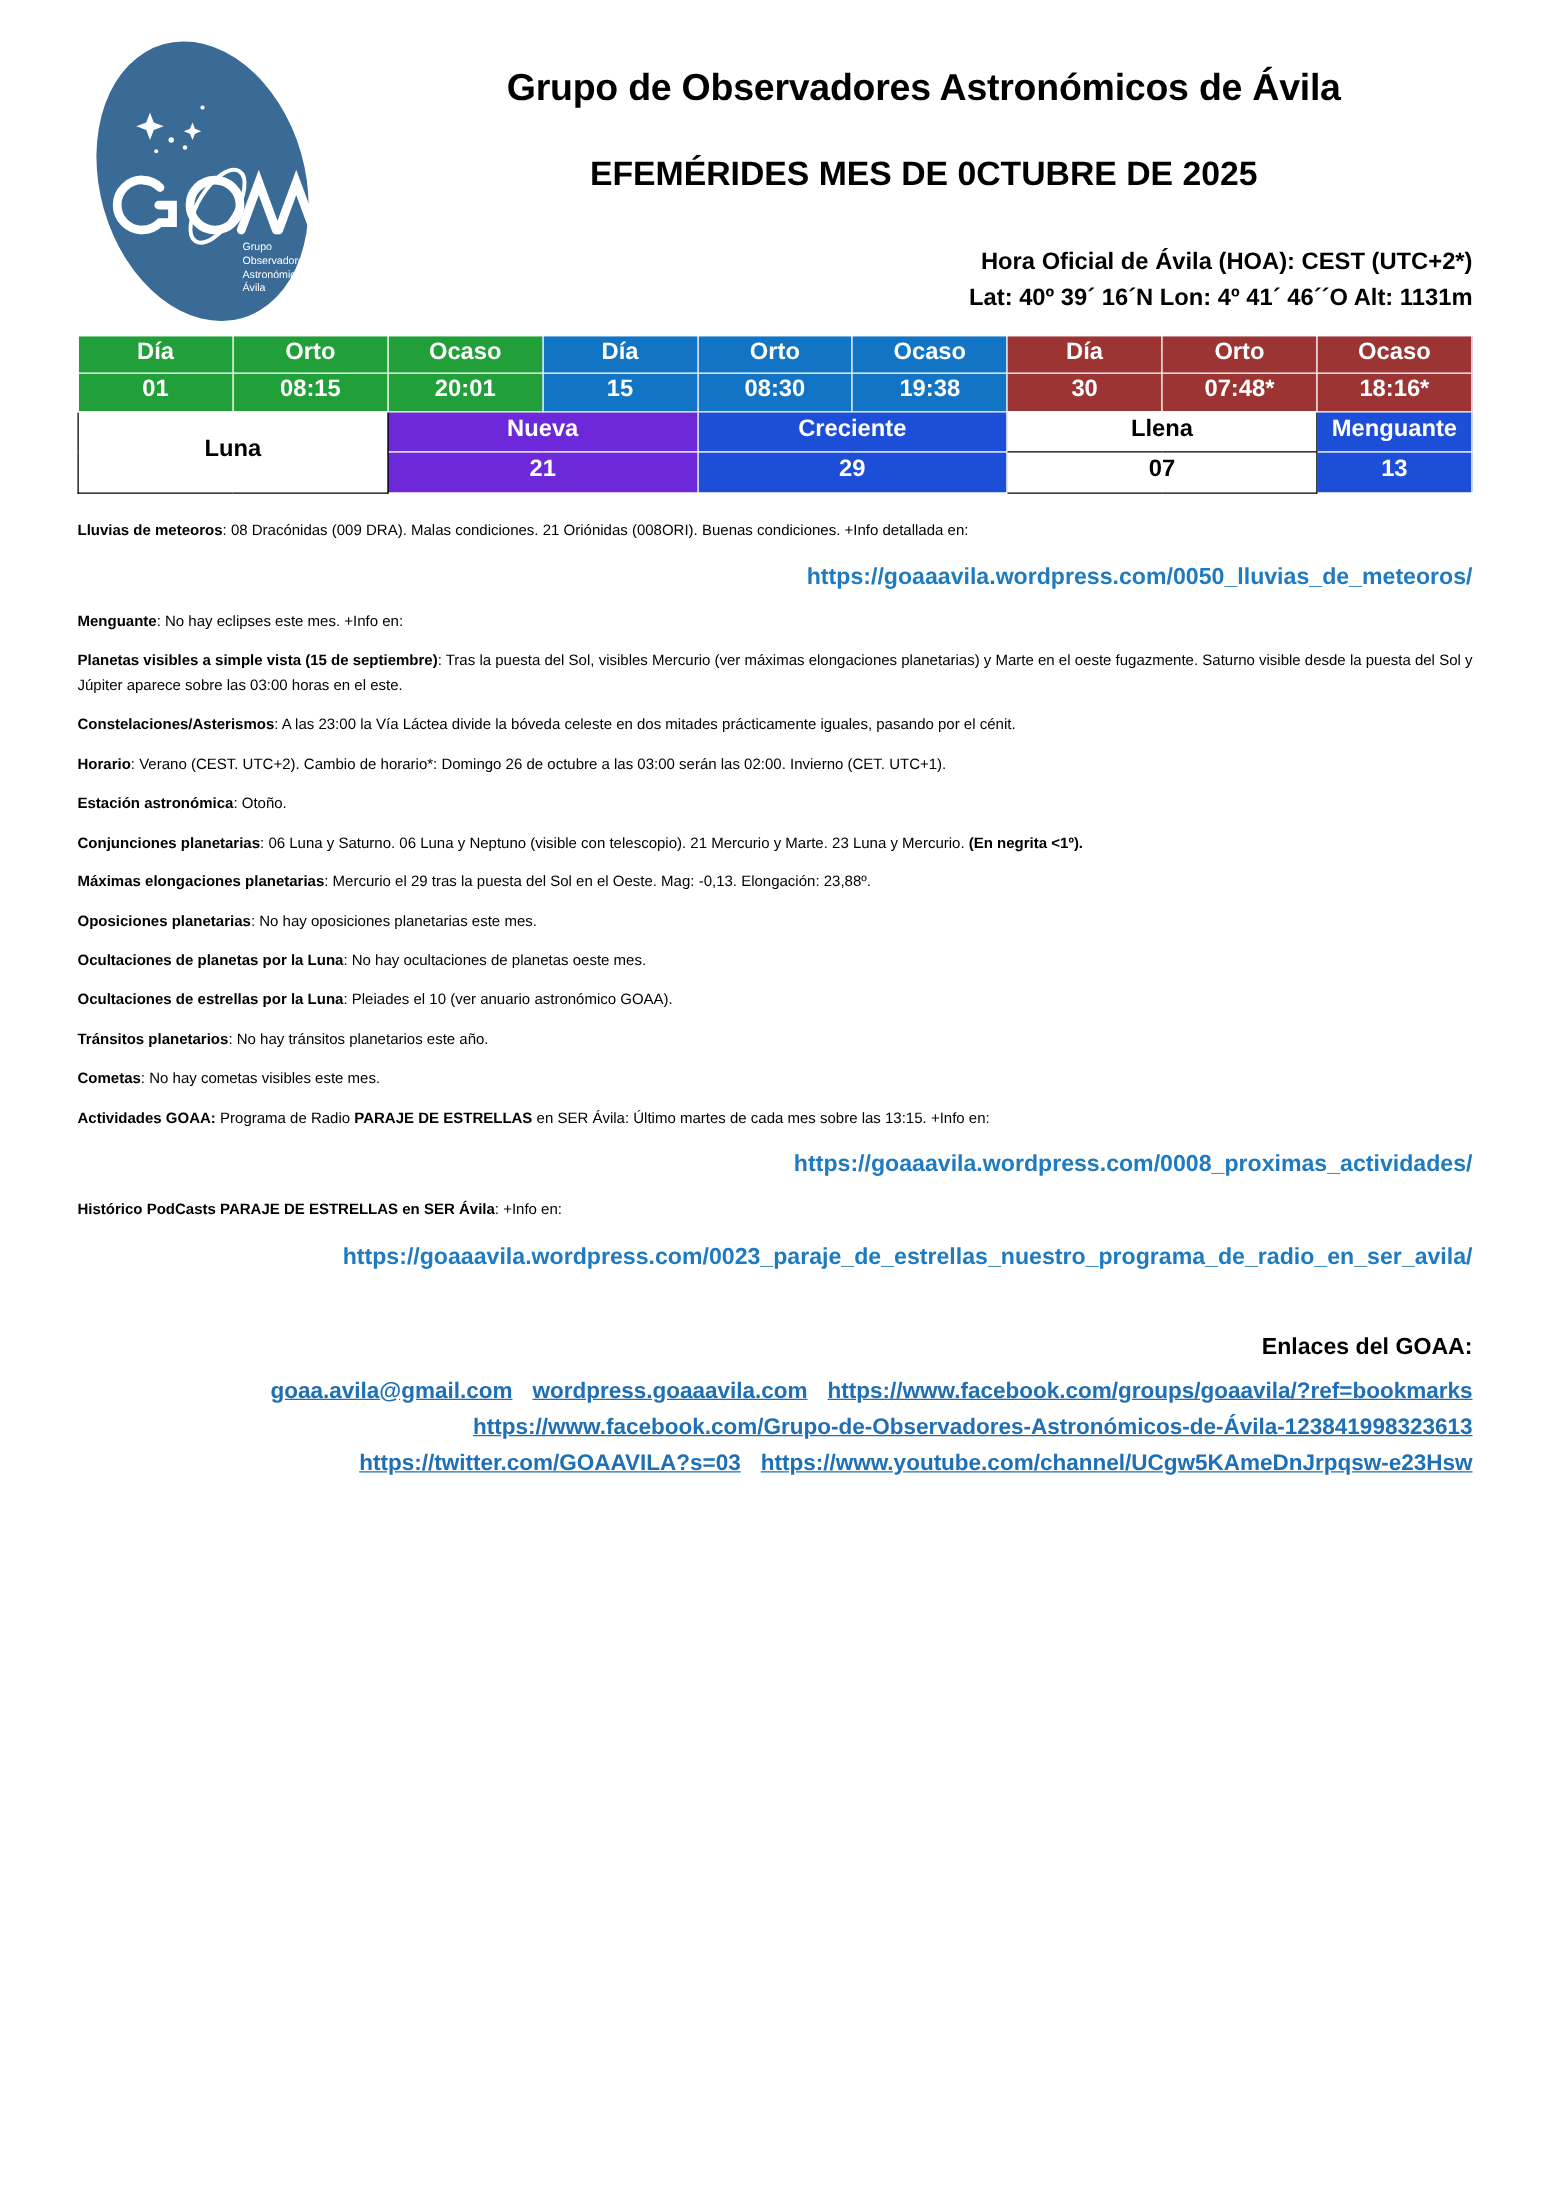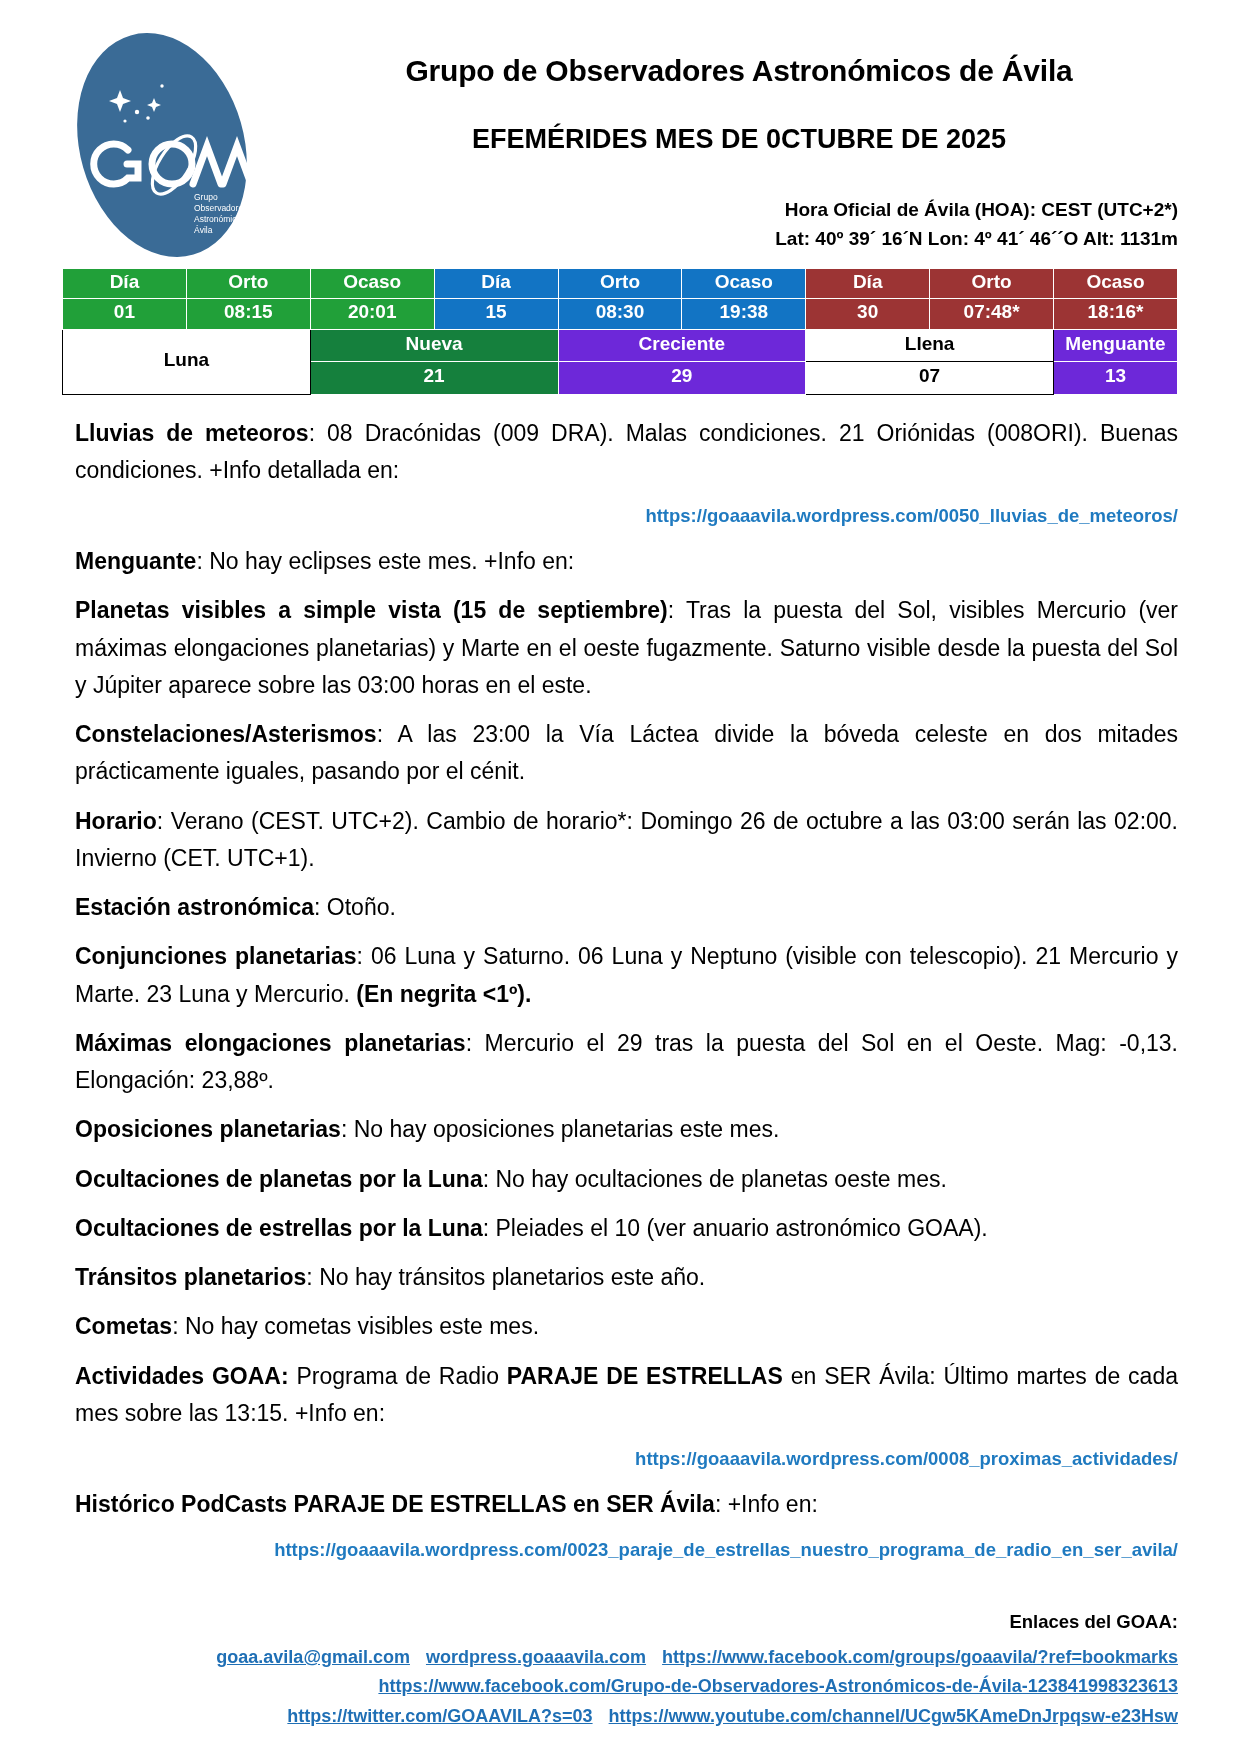--- a/index.html
+++ b/index.html
@@ -82,34 +82,34 @@
     text-align: center;
     font-size: 19px;
     font-weight: bold;
     line-height: 1.18;
     border: 1px solid #ffffff;
   }
   .c-green  { background: #21a039; color: #ffffff; }
   .c-blue   { background: #1274c4; color: #ffffff; }
   .c-red    { background: #9c3434; color: #ffffff; }
   .c-white  { background: #ffffff; color: #000000; border: 1px solid #000000 !important; }
-  .c-black  { background: #15803d; color: #ffffff; }
-  .c-gray   { background: #6d28d9; color: #ffffff; }
+  .c-black  { background: #6d28d9; color: #ffffff; }
+  .c-gray   { background: #1d4ed8; color: #ffffff; }
   .cell-top { font-size: 19px; }
   .cell-bot { font-size: 19px; }
   .row-moon td { padding: 3px 0 6px 0; }
 
   
   .content {
     margin: 20px 62px 0 62px;
     width: calc(1240px - 124px);
   }
   p.para {
-    margin: 0 0 12px 13px;
-    font-size: 23px;
+    margin: 0 0 12px 0;
+    font-size: 12px;
     line-height: 1.62;
     text-align: justify;
     color: #000;
   }
   p.para b { font-weight: bold; }
   p.link {
     margin: 0 0 12px 0;
     font-size: 18.5px;
     line-height: 1.62;
     text-align: right;

